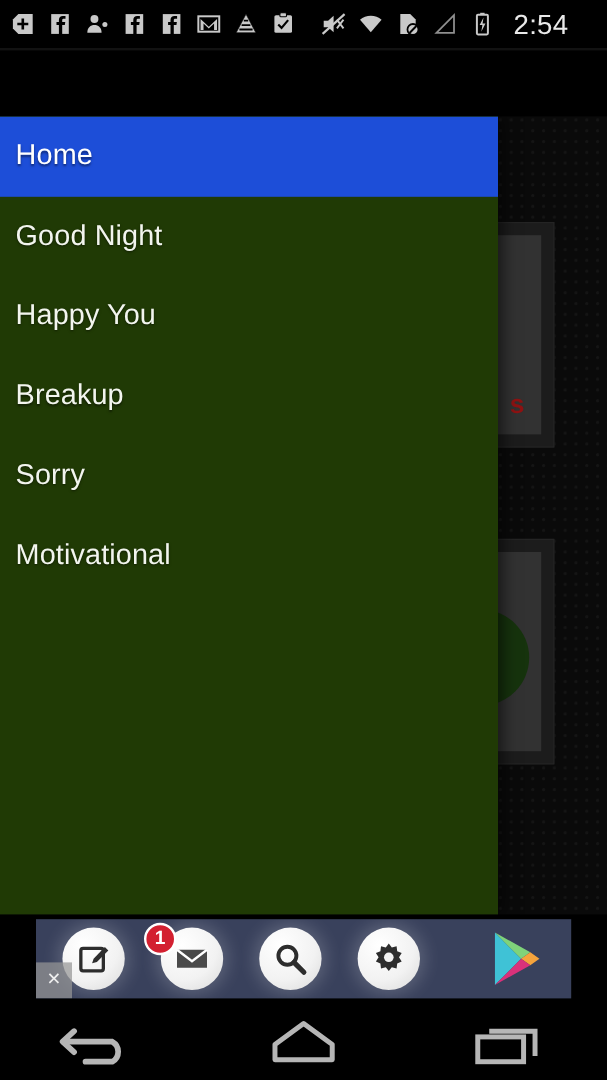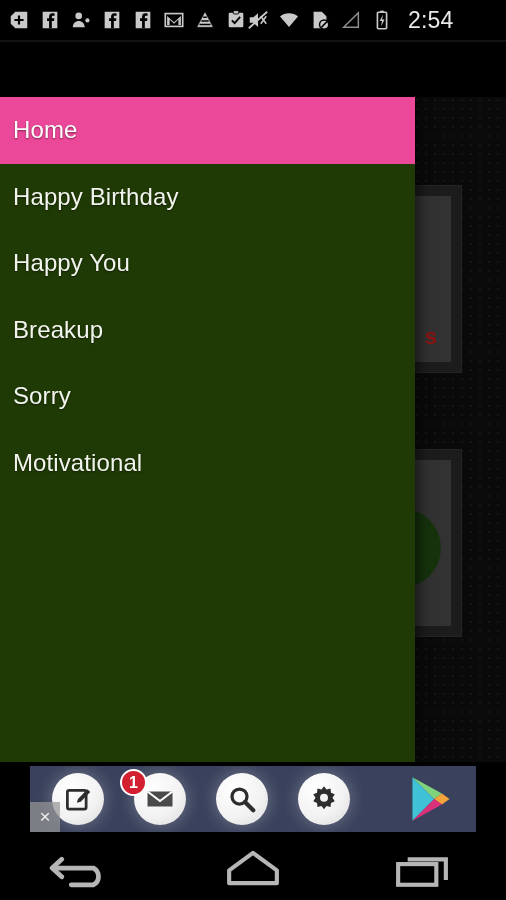--- a/index.html
+++ b/index.html
@@ -16,20 +16,21 @@
     overflow:hidden;
   }
 
   
   #status-bar {
     position:absolute; left:0; top:0;
     width:417px; height:40px;
     background:#000;
     display:flex; align-items:center;
     padding:0 10px 0 8px;
+    gap:20px;
   }
   #status-left { display:flex; align-items:center; gap:9px; flex:1; }
   #status-right { display:flex; align-items:center; gap:9px; }
   .sicon { width:22px; height:22px; position:relative; display:block; }
   #clock {
     color:#e9e9e9; font-size:23px; letter-spacing:0.2px;
     margin-left:6px; line-height:1; font-weight:400;
   }
   #status-divider {
     position:absolute; left:0; top:40px; width:506px; height:2px;
@@ -129,21 +130,21 @@
   .drawer-item {
     height:66.5px;
     display:flex; align-items:center;
     padding-left:13px;
     color:#f2f5ee;
     font-size:24px;
     letter-spacing:0.1px;
     text-shadow:0 1px 2px rgba(0,0,0,0.5);
   }
   .drawer-item.selected {
-    background:#ec4899;
+    background:#1d4ed8;
     color:#ffffff;
   }
 
   
   #ad-banner {
     position:absolute; left:30px; top:766px;
     width:446px; height:66px;
     background:#39415c;
     display:flex; align-items:center;
     padding:0 10px 0 22px;
@@ -282,21 +283,21 @@
       </div>
     </div>
   </div>
 
 
   <div id="nav-drawer">
     <div class="drawer-item selected">
       <span>Home</span>
     </div>
     <div class="drawer-item">
-      <span>Happy Birthday</span>
+      <span>Good Night</span>
     </div>
     <div class="drawer-item">
       <span>Happy You</span>
     </div>
     <div class="drawer-item">
       <span>Breakup</span>
     </div>
     <div class="drawer-item">
       <span>Sorry</span>
     </div>

